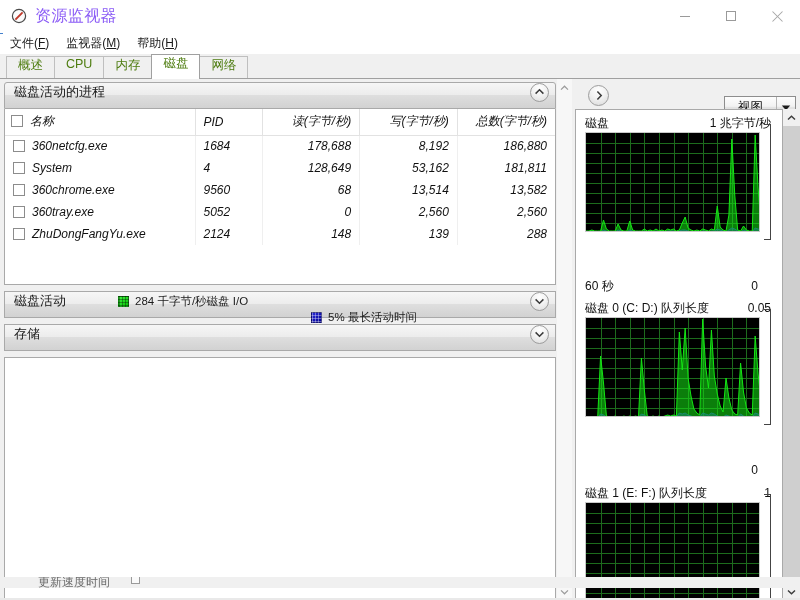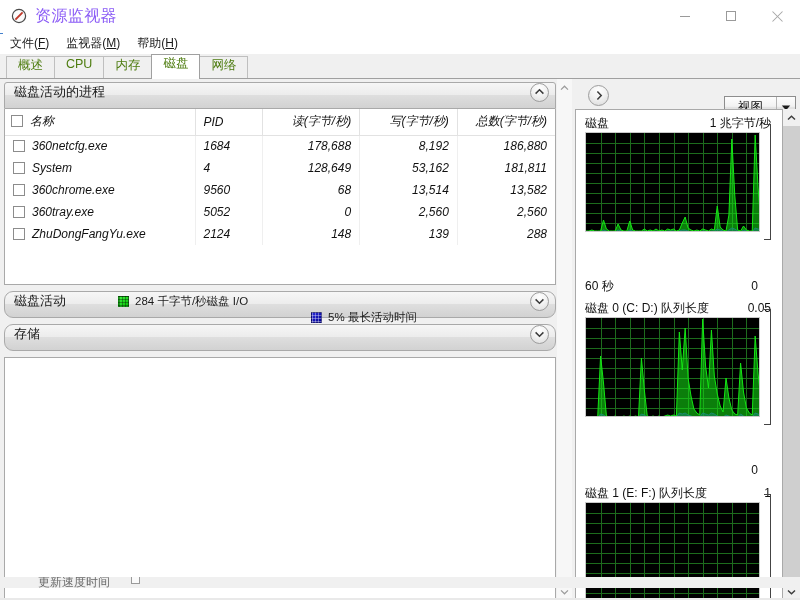--- a/index.html
+++ b/index.html
@@ -116,21 +116,21 @@
   .section { margin: 0 0 6px 0; }
   .sec-header {
     height: 27px;
     background: linear-gradient(180deg,#f6f6f6 0%,#ececec 48%,#dedede 50%,#d2d2d2 100%);
     border: 1px solid #a9a9a9;
     border-radius: 3px 3px 0 0;
     display: flex; align-items: center;
     padding: 0 6px 7px 9px;
     position: relative;
   }
-  .sec-header.collapsed { border-radius: 9px; }
+  .sec-header.collapsed { border-radius: 0; }
   .sec-title {
     font-size: 13px; color: #1b1b1b; white-space: nowrap;
   }
   .chev-btn {
     margin-left: auto;
     width: 19px; height: 19px; border-radius: 50%;
     border: 1px solid #9d9d9d;
     background: radial-gradient(circle at 50% 25%, #ffffff 0%, #f3f3f3 45%, #dcdcdc 100%);
     display: flex; align-items: center; justify-content: center;
     flex: none;

